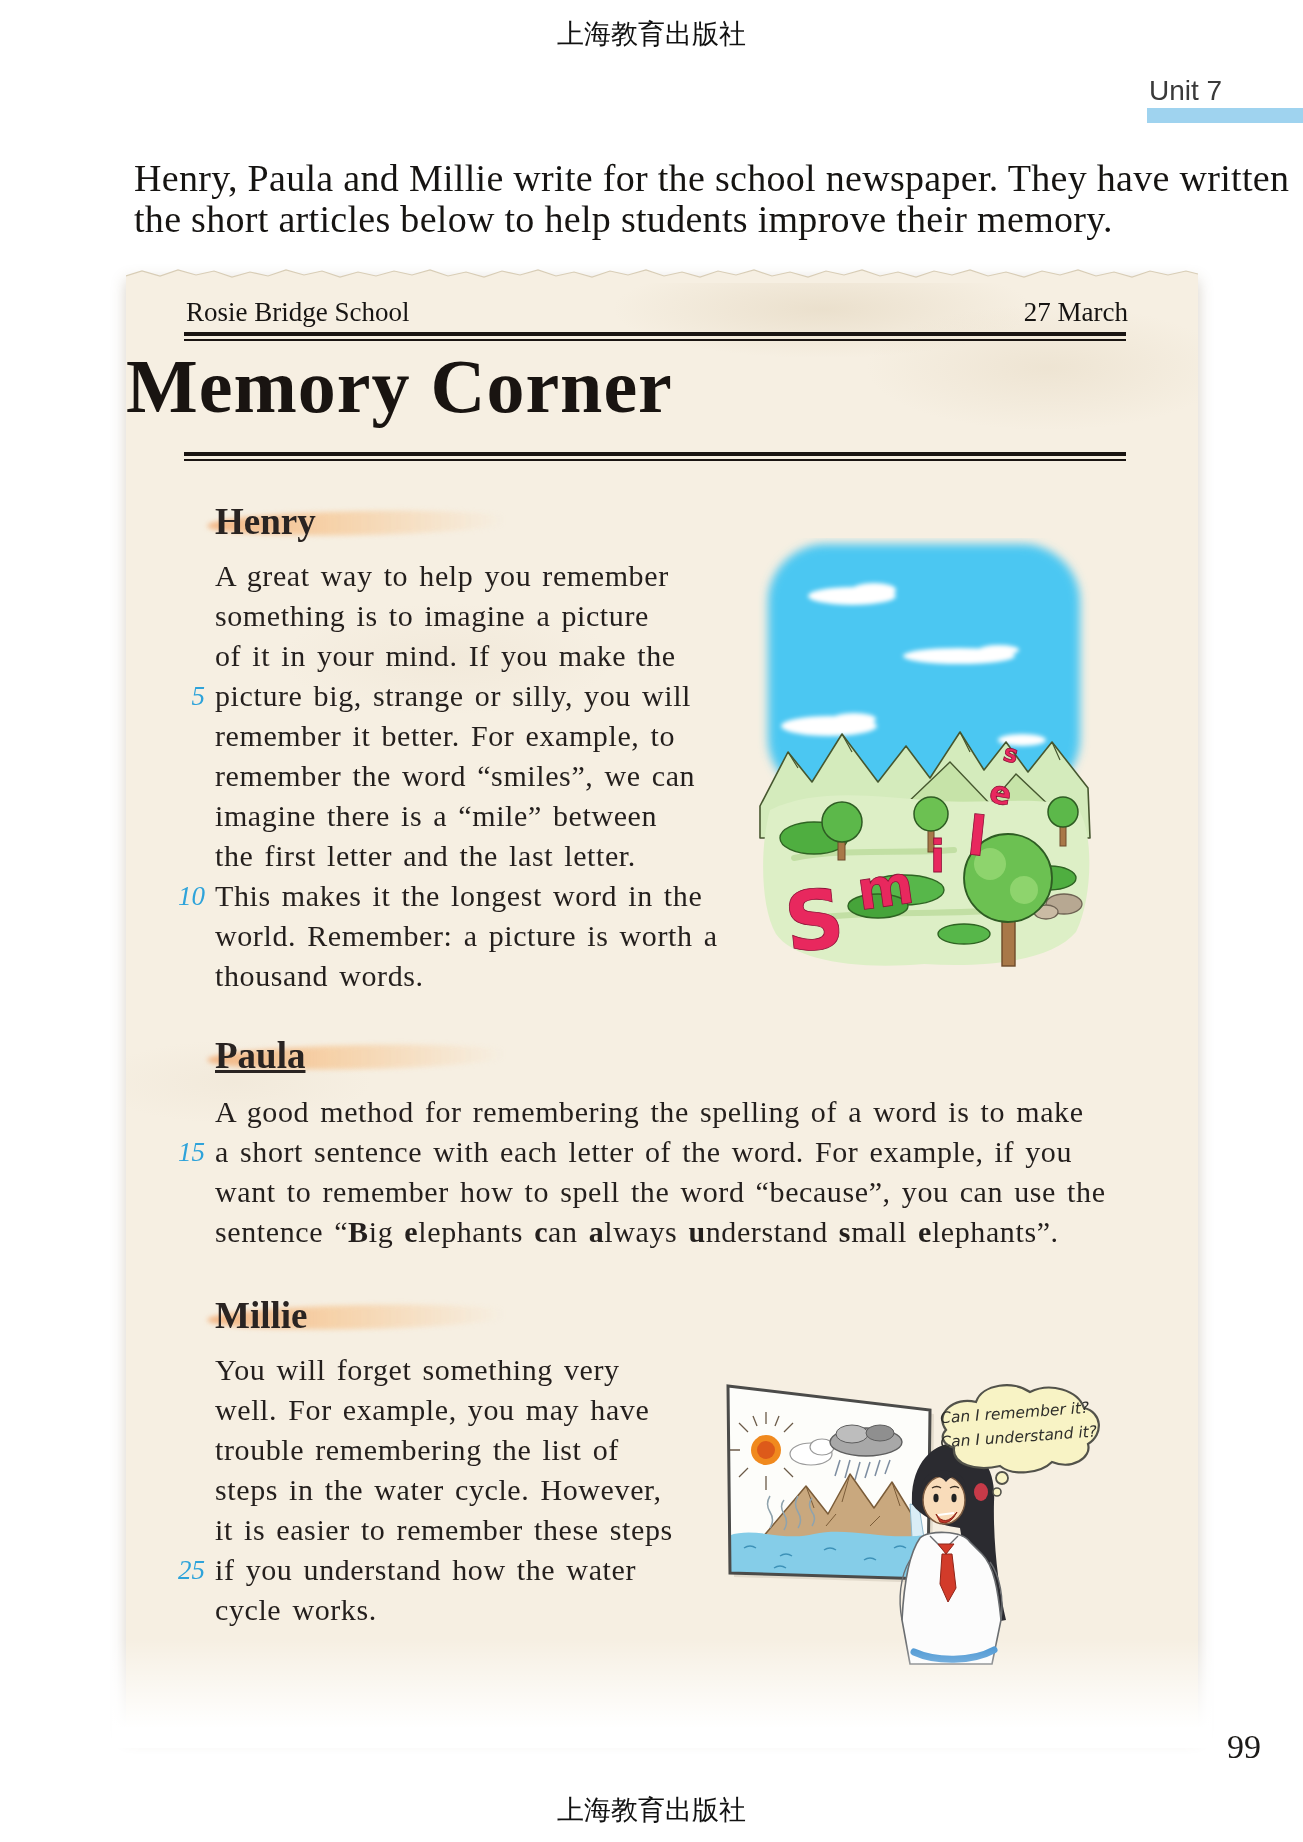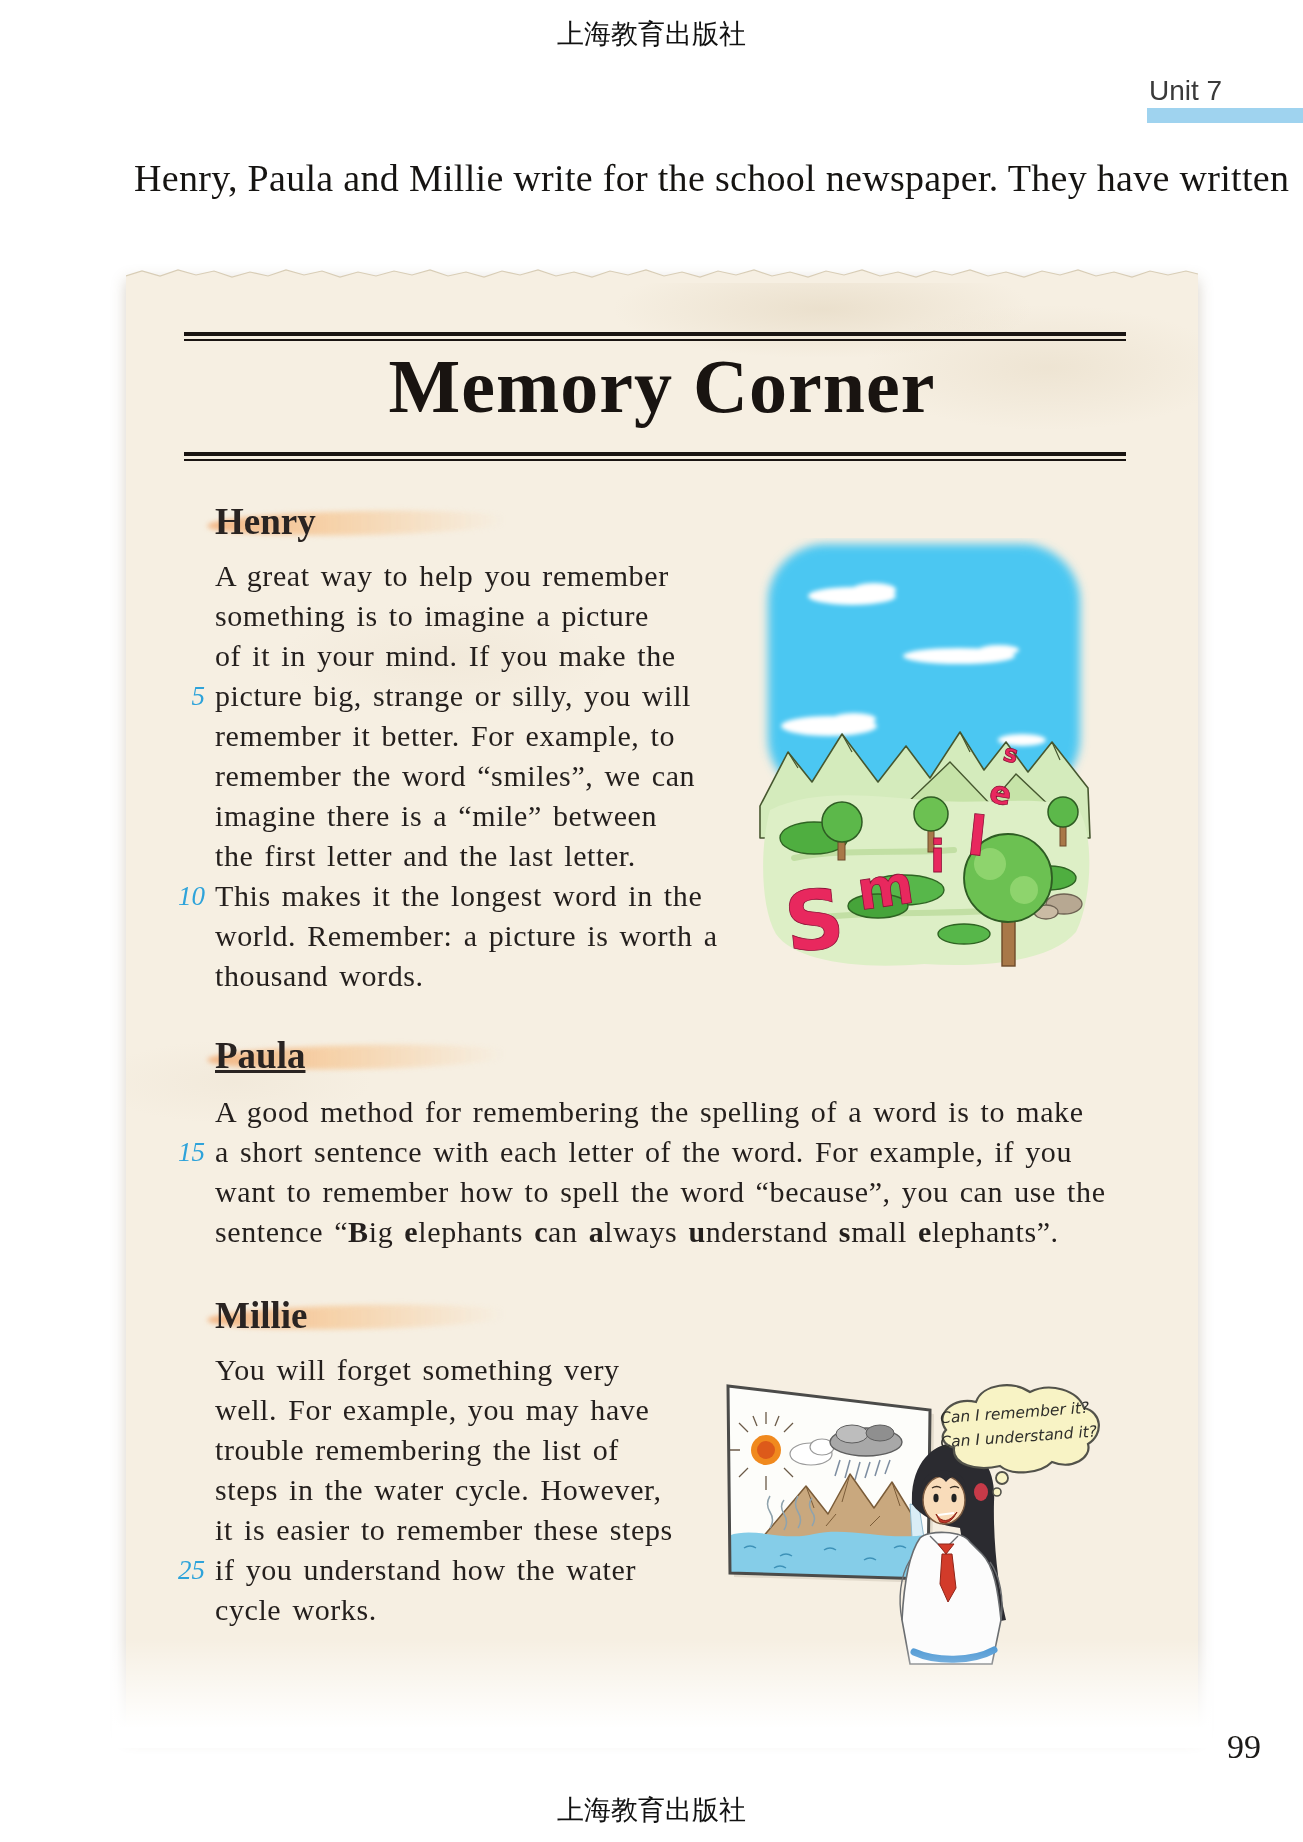--- a/index.html
+++ b/index.html
@@ -22,21 +22,21 @@
        radial-gradient(260px 90px at 86% 6%, rgba(205,185,150,.20), transparent 70%),
        radial-gradient(240px 80px at 30% 26%, rgba(210,190,160,.12), transparent 70%),
        radial-gradient(200px 60px at 10% 55%, rgba(205,185,155,.10), transparent 70%);}
   .paper-fade{content:"";position:absolute;left:-14px;right:-14px;bottom:-10px;height:110px;z-index:5;
        background:linear-gradient(to bottom, rgba(255,255,255,0), #ffffff 82%);}
   .torn{position:absolute;left:0;top:-15px;width:1072px;height:18px;}
   .mast{position:absolute;left:60px;right:70px;top:16px;display:flex;justify-content:space-between;
         font-size:27px;line-height:32px;color:#161412;}
   .rule{position:absolute;left:58px;right:72px;height:3px;border-top:4px solid#1a1512;border-bottom:2px solid#1a1512;}
   .rule1{top:52px;} .rule2{top:172px;}
-  .np-title{position:absolute;left:0;right:0;top:64px;text-align:center;font-size:76px;line-height:84px;
+  .np-title{position:absolute;left:0;right:0;top:64px;font-size:76px;line-height:84px;
             font-weight:bold;letter-spacing:1px;color:#191411;}
   .author-h{position:absolute;left:89px;font-size:37px;line-height:44px;font-weight:bold;color:#2a2422;}
   .author-h .txt{position:relative;z-index:1;}
   .hl{position:absolute;left:-8px;top:11px;width:310px;height:24px;z-index:0;border-radius:50%;
       background:linear-gradient(90deg, rgba(242,178,126,.9) 2%, rgba(246,200,150,.75) 40%, rgba(248,215,180,0) 96%);
       filter:blur(2.5px);transform:rotate(-1.1deg);}
   .h-henry{top:220px;} .h-paula{top:754px;text-decoration:underline;} .h-millie{top:1014px;}
   .lines{position:absolute;left:89px;}
   .l-henry{top:276px;} .l-paula{top:812px;} .l-millie{top:1070px;}
   .bl{position:relative;height:40px;line-height:40px;white-space:nowrap;}
@@ -53,29 +53,34 @@
 
 <div class="page">
 
   <div class="press-line press-top">上海教育出版社</div>
 
   <div class="unit-label">Unit 7</div>
   <div class="unit-bar"></div>
 
   <div class="intro">
     <div>Henry, Paula and Millie write for the school newspaper. They have written</div>
+    <div>the short articles below to help students improve their memory.</div>
   </div>
 
   <div class="paper">
 
     <svg class="torn" viewBox="0 0 1072 18" preserveAspectRatio="none">
       <path fill="#f6efe2" d="M0,18 L0,11 L16,6 L34,11 L52,5 L70,10 L88,6 L106,12 L124,7 L142,11 L160,5 L178,10 L196,6 L214,12 L232,7 L250,11 L268,6 L286,10 L304,5 L322,11 L340,7 L358,12 L376,6 L394,10 L412,5 L430,11 L448,7 L466,12 L484,6 L502,10 L520,5 L538,11 L556,7 L574,12 L592,6 L610,10 L628,5 L646,11 L664,7 L682,12 L700,6 L718,10 L736,5 L754,11 L772,7 L790,12 L808,6 L826,10 L844,5 L862,11 L880,7 L898,12 L916,6 L934,10 L952,5 L970,11 L988,7 L1006,12 L1024,6 L1042,10 L1060,6 L1072,9 L1072,18 Z"></path>
       <path fill="none" stroke="#d8cdb6" stroke-width="1.2" d="M0,11 L16,6 L34,11 L52,5 L70,10 L88,6 L106,12 L124,7 L142,11 L160,5 L178,10 L196,6 L214,12 L232,7 L250,11 L268,6 L286,10 L304,5 L322,11 L340,7 L358,12 L376,6 L394,10 L412,5 L430,11 L448,7 L466,12 L484,6 L502,10 L520,5 L538,11 L556,7 L574,12 L592,6 L610,10 L628,5 L646,11 L664,7 L682,12 L700,6 L718,10 L736,5 L754,11 L772,7 L790,12 L808,6 L826,10 L844,5 L862,11 L880,7 L898,12 L916,6 L934,10 L952,5 L970,11 L988,7 L1006,12 L1024,6 L1042,10 L1060,6 L1072,9"></path>
     </svg>
 
+    <div class="mast">
+      <span>Rosie Bridge School</span>
+      <span>27 March</span>
+    </div>
     <div class="rule rule1"></div>
     <div class="np-title">Memory Corner</div>
     <div class="rule rule2"></div>
 
     <div class="author-h h-henry">
       <span class="hl"></span>
       <span class="txt">Henry</span>
     </div>
     <div class="lines l-henry">
       <div class="bl"><span class="ln"></span><span class="lt">A great way to help you remember</span></div>

